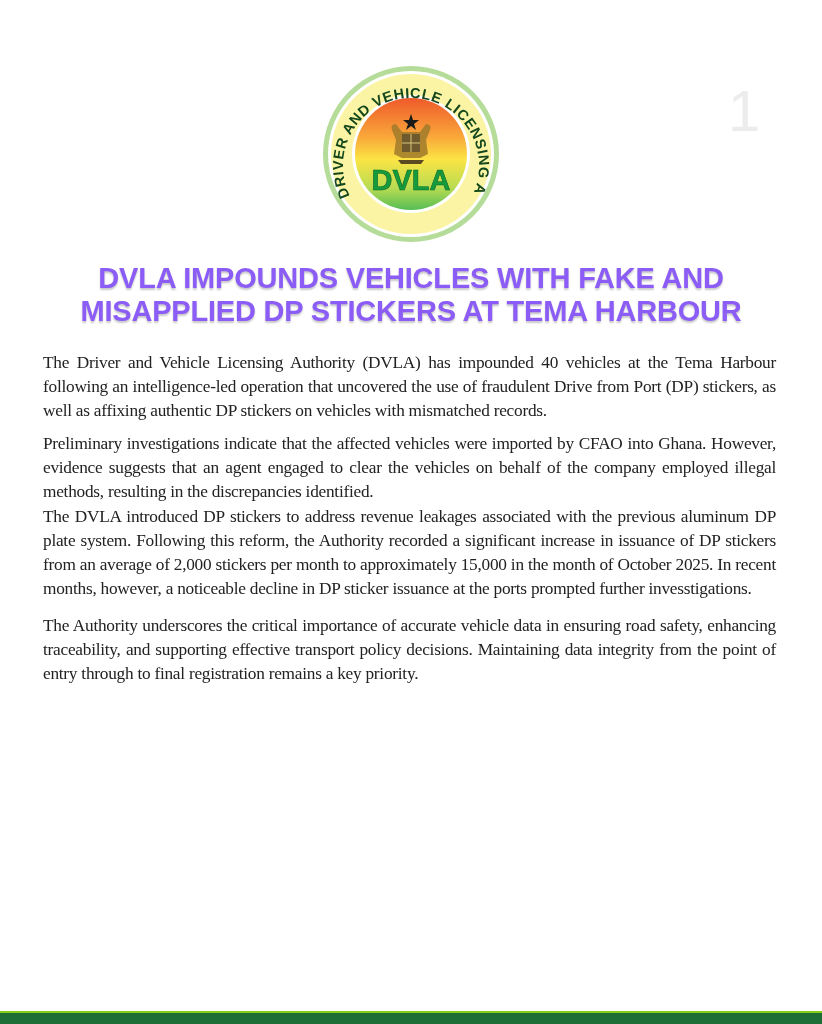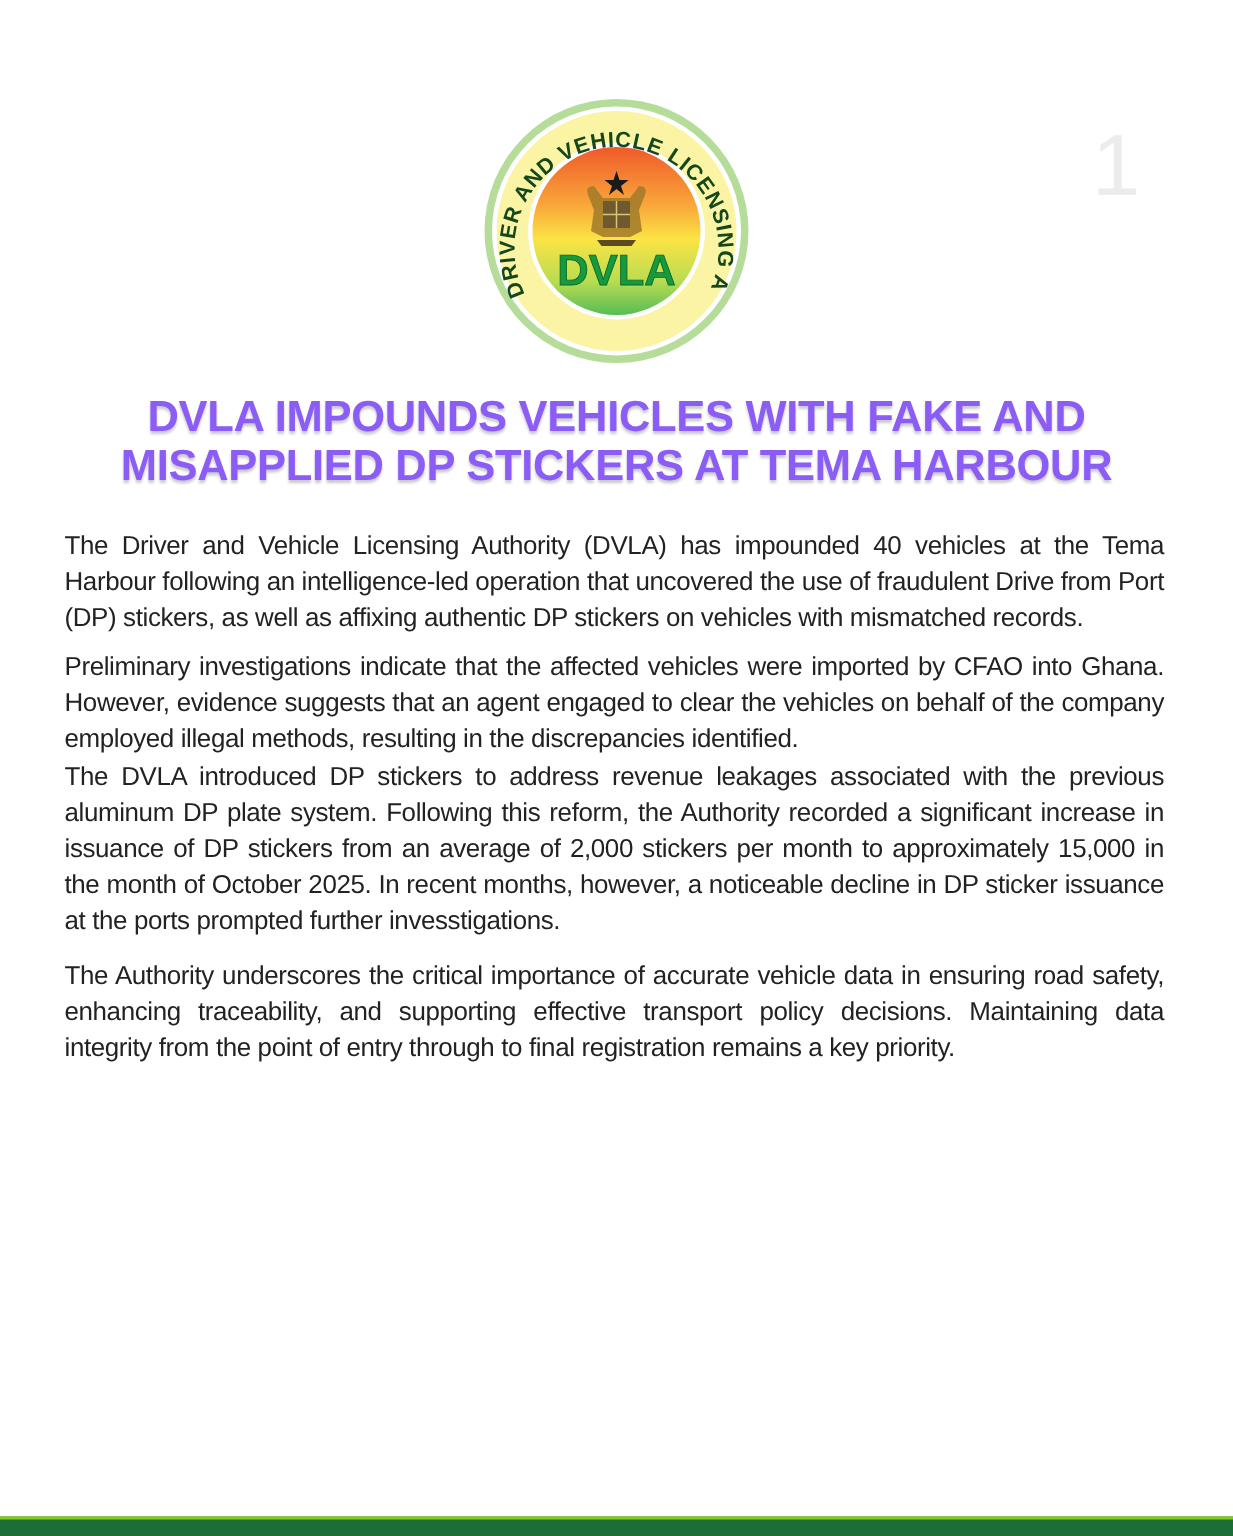--- a/index.html
+++ b/index.html
@@ -52,21 +52,21 @@
       text-shadow: 0 2px 2px rgba(0,0,0,0.22);
     }
     .headline span { display: block; }
 
     
     .body-text {
       position: absolute;
       left: 43px;
       top: 351px;
       width: 733px;
-      font-family: Liberation Sans, sans-serif;
+      font-family: Liberation Serif, serif;
       font-size: 17.3px;
       line-height: 24px;
       color: #222222;
     }
     .para {
       text-align: justify;
       text-align-last: left;
       margin-bottom: 8px;
       letter-spacing: -0.25px;
     }

